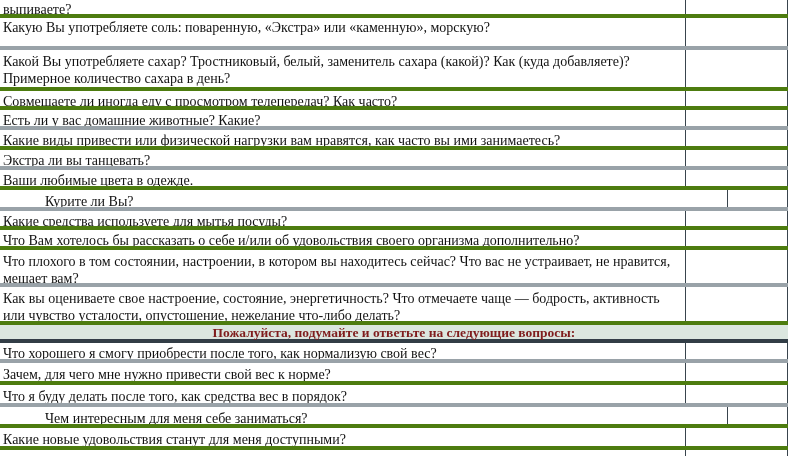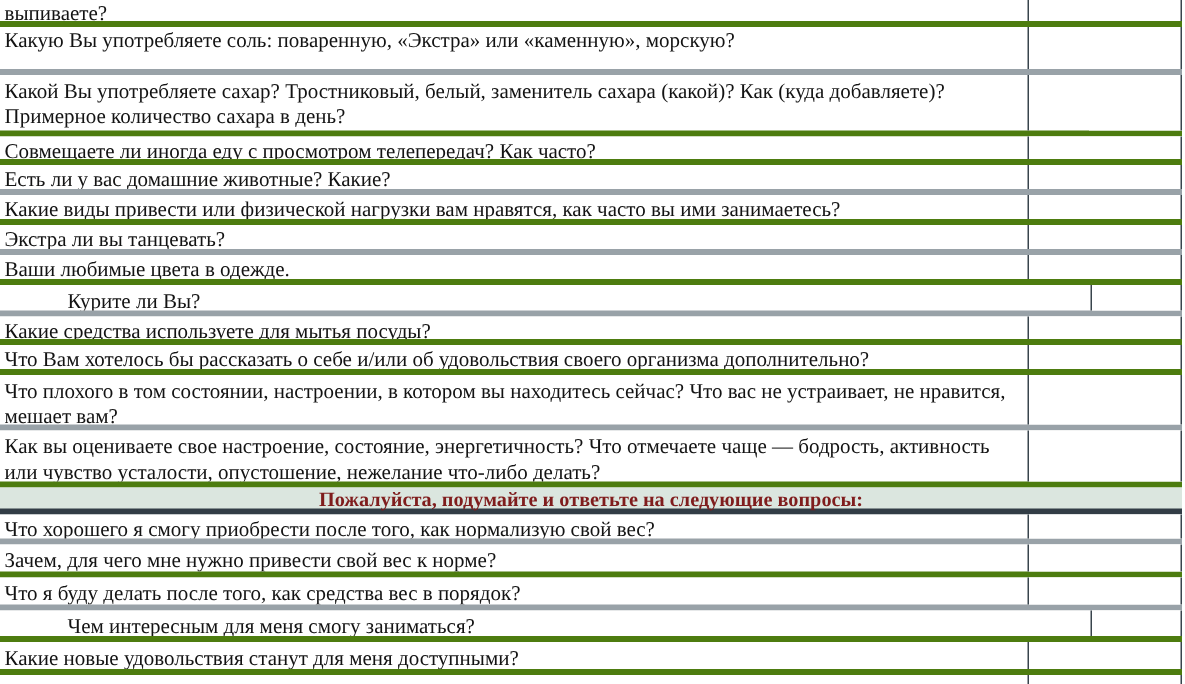--- a/index.html
+++ b/index.html
@@ -157,21 +157,21 @@
       <div class="q">Зачем, для чего мне нужно привести свой вес к норме?</div>
       <div class="a"></div>
     </div>
 
     <div class="row h22 bl">
       <div class="q">Что я буду делать после того, как средства вес в порядок?</div>
       <div class="a"></div>
     </div>
 
     <div class="row h21">
-      <div class="q">Чем интересным для меня смогу заниматься?</div>
+      <div class="q">Чем интересным для меня себе заниматься?</div>
       <div class="a"></div>
     </div>
 
     <div class="row h22">
       <div class="q">Какие новые удовольствия станут для меня доступными?</div>
       <div class="a"></div>
     </div>
 
     <div class="row h6 nb">
       <div class="q"></div>

